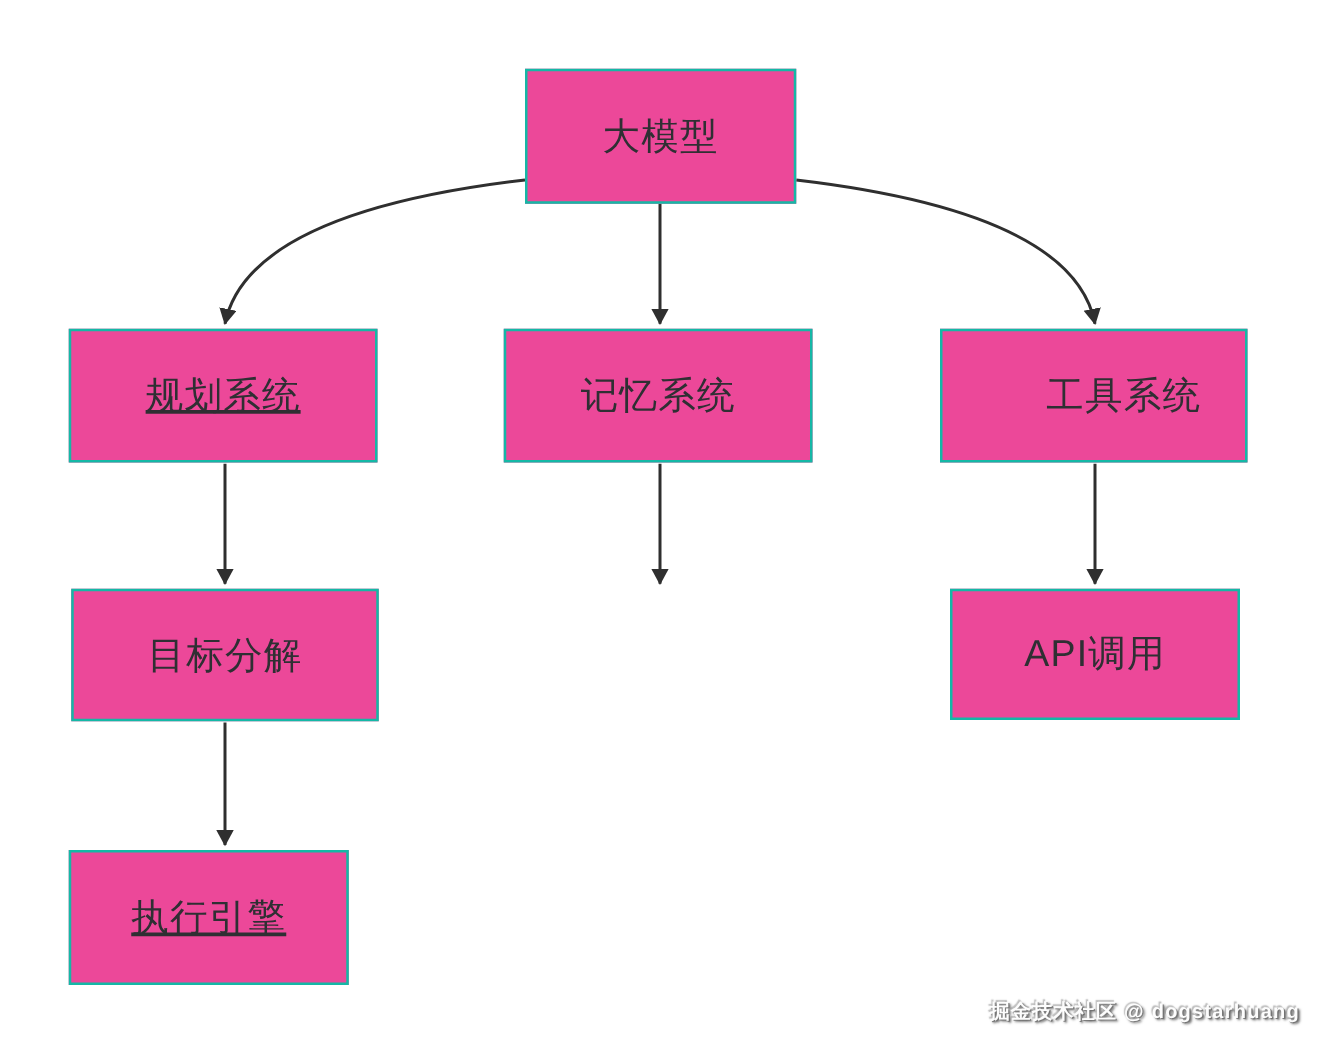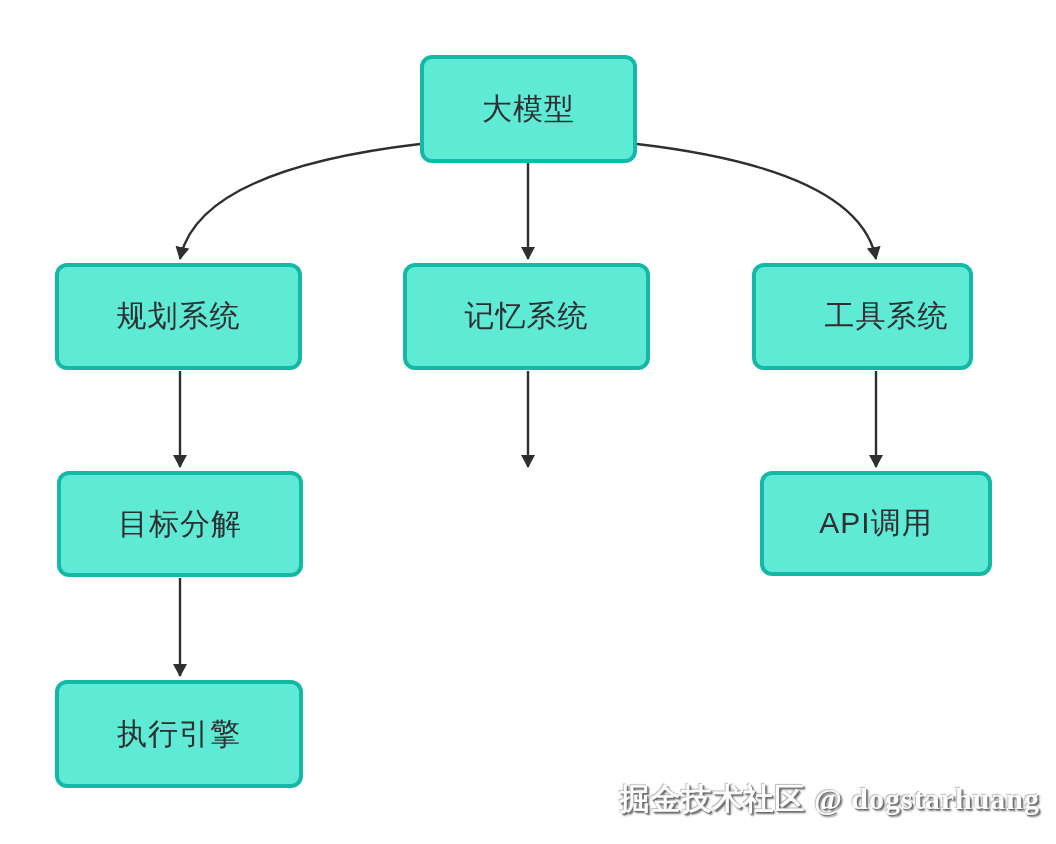--- a/index.html
+++ b/index.html
@@ -20,53 +20,52 @@
     left: 0;
     top: 0;
     width: 1056px;
     height: 844px;
     z-index: 1;
   }
   .node {
     position: absolute;
     z-index: 2;
     box-sizing: border-box;
-    background: #5eead4;
-    border: 4px solid #14b8a6;
-    border-radius: 12px;
+    background: #ec4899;
+    border: 2px solid #14b8a6;
+    border-radius: 0;
     display: flex;
     align-items: center;
     justify-content: center;
     color: #2f2f33;
     font-size: 30px;
     letter-spacing: 1px;
   }
   .node span { white-space: nowrap; }
 
   .node-root       { left: 420px; top: 55px;  width: 217px; height: 108px; }
-  .node-planning   { left: 55px;  top: 263px; width: 247px; height: 107px; }
+  .node-planning   { left: 55px;  top: 263px; width: 247px; height: 107px; text-decoration: underline; }
   .node-memory     { left: 403px; top: 263px; width: 247px; height: 107px; }
-  .node-tools      { left: 752px; top: 263px; width: 221px; height: 107px; padding-left: 48px; }
+  .node-tools      { left: 752px; top: 263px; width: 246px; height: 107px; padding-left: 48px; }
   .node-goal       { left: 57px;  top: 471px; width: 246px; height: 106px; align-items: center; }
   .node-experience { left: 403px; top: 471px; width: 249px; height: 107px; }
   .node-api        { left: 760px; top: 471px; width: 232px; height: 105px; text-align: center; }
-  .node-engine     { left: 55px;  top: 680px; width: 248px; height: 108px; }
+  .node-engine     { left: 55px;  top: 680px; width: 224px; height: 108px; text-decoration: underline; }
 
   .watermark {
     position: absolute;
     right: 16px;
     bottom: 24px;
     z-index: 3;
-    font-size: 30px;
+    font-size: 16px;
     font-weight: bold;
     color: #fdfdfd;
     letter-spacing: 1px;
     text-shadow: 2px 2px 2px #6a6a6a, -1px -1px 1px #bbbbbb, 1px 1px 0 #8a8a8a;
     white-space: nowrap;
-    font-family: Liberation Serif, serif;
   }
 </style>
 </head>
 <body>
 
 <div class="canvas">
 
   <svg class="edges-layer" width="1056" height="844" viewBox="0 0 1056 844" xmlns="http://www.w3.org/2000/svg">
     <defs>
       <marker id="arrowhead" markerUnits="userSpaceOnUse" markerWidth="15" markerHeight="15" refX="12" refY="7" orient="auto">

